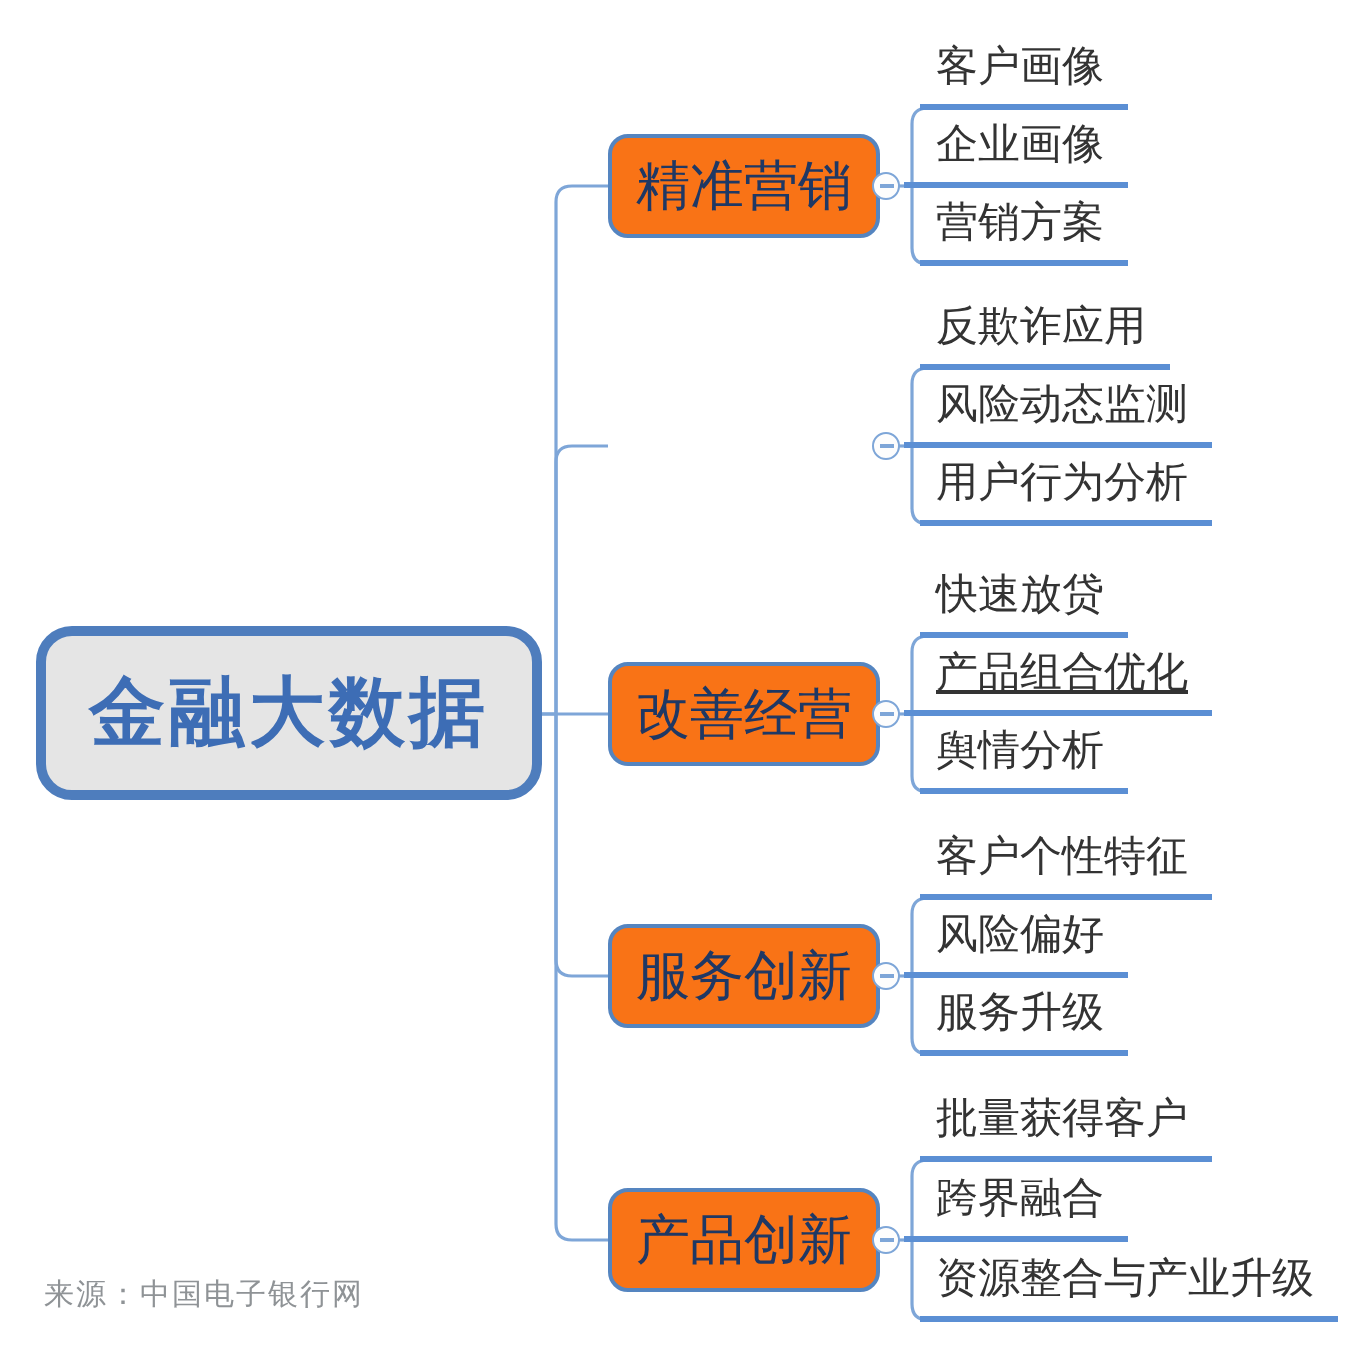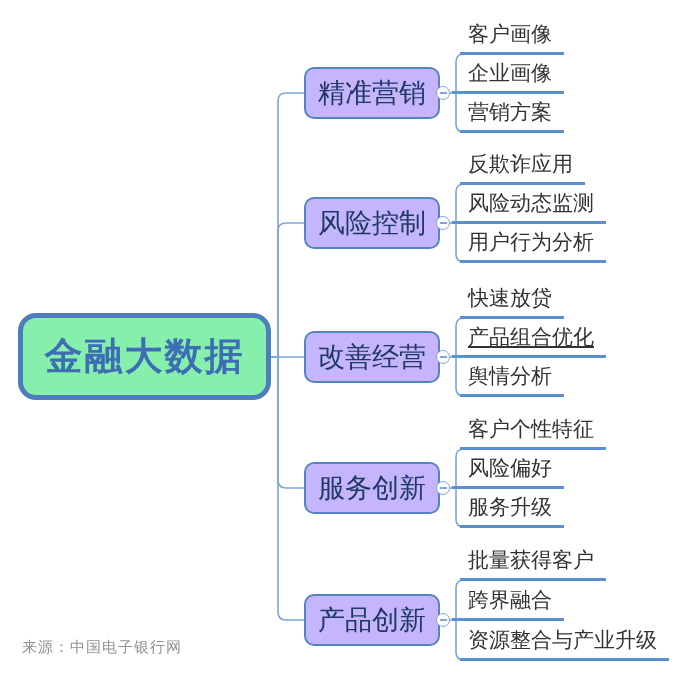--- a/index.html
+++ b/index.html
@@ -11,32 +11,32 @@
     position:relative;
     width:680px; height:680px;
     background:#ffffff;
     overflow:hidden;
   }
   svg.connectors { position:absolute; left:0; top:0; pointer-events:none; }
 
   .root {
     position:absolute; left:18px; top:313px;
     width:253px; height:87px; box-sizing:border-box;
-    background:#86efac;
+    background:#e5e5e5;
     border:5px solid #4e7dbd;
     border-radius:18px;
     display:flex; align-items:center; justify-content:center;
     font-size:38px; font-weight:bold; color:#3d6db5;
     letter-spacing:2px; white-space:nowrap;
   }
 
   .branch {
     position:absolute; left:304px;
     width:136px; height:52px; box-sizing:border-box;
-    background:#c4b5fd;
+    background:#f97316;
     border:2px solid #5585c0;
     border-radius:10px;
     display:flex; align-items:center; justify-content:center;
     font-size:27px; color:#1f3864; white-space:nowrap;
   }
   .b1 { top:67px; }  .b2 { top:197px; }  .b3 { top:331px; }
   .b4 { top:462px; } .b5 { top:594px;text-align:center; }
 
   .toggle {
     position:absolute; left:436px;
@@ -112,21 +112,20 @@
   <div class="root">金融大数据</div>
 
   <div class="branch b1">精准营销</div>
   <div class="toggle t1">
     <span class="minus"></span>
   </div>
   <div class="leaf p11">客户画像</div>
   <div class="leaf mid p12">企业画像</div>
   <div class="leaf p13">营销方案</div>
 
-  <div class="branch b2">风险控制</div>
   <div class="toggle t2">
     <span class="minus"></span>
   </div>
   <div class="leaf p21">反欺诈应用</div>
   <div class="leaf mid p22">风险动态监测</div>
   <div class="leaf p23">用户行为分析</div>
 
   <div class="branch b3">改善经营</div>
   <div class="toggle t3">
     <span class="minus"></span>

